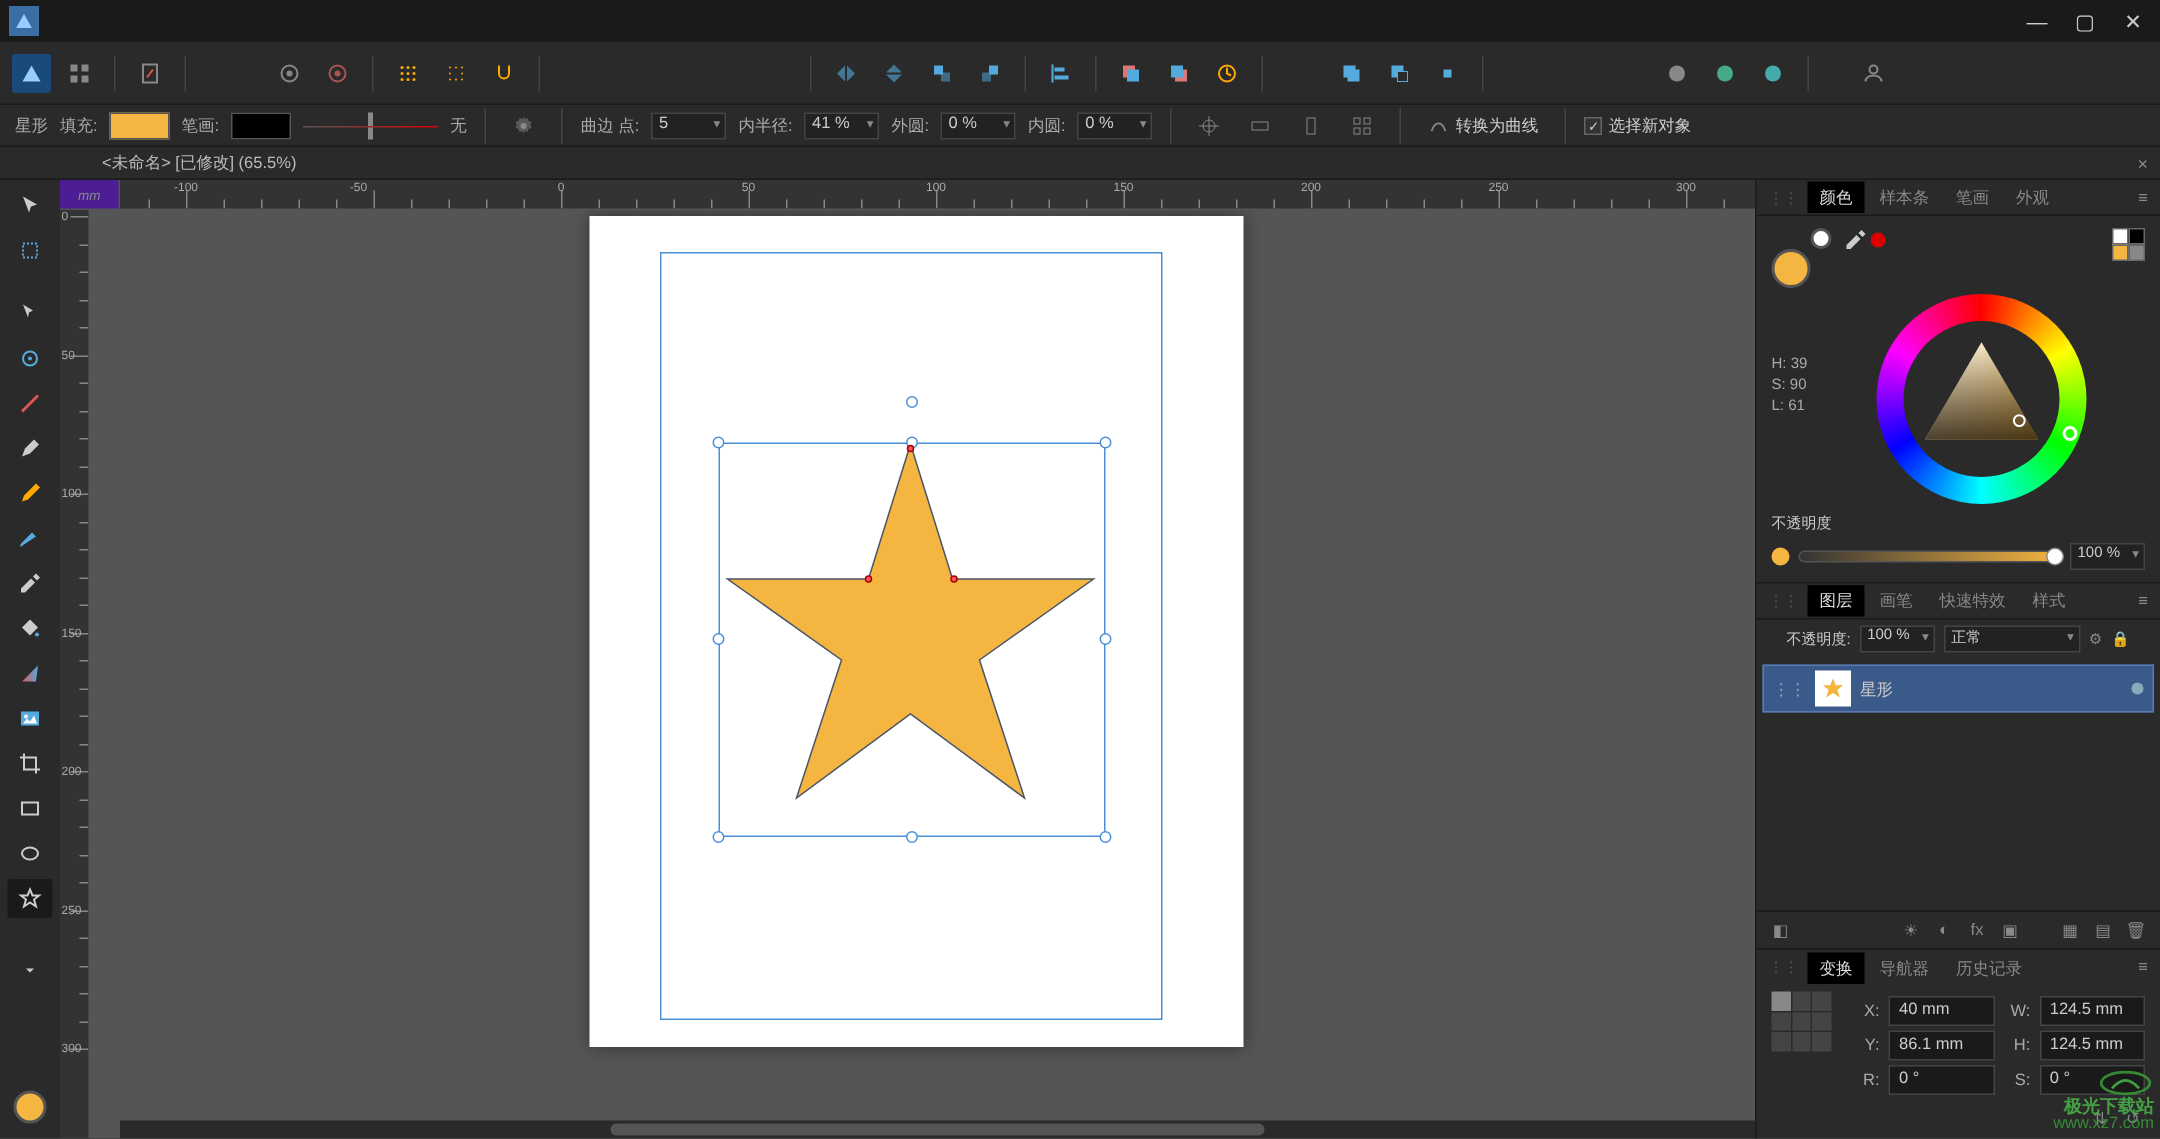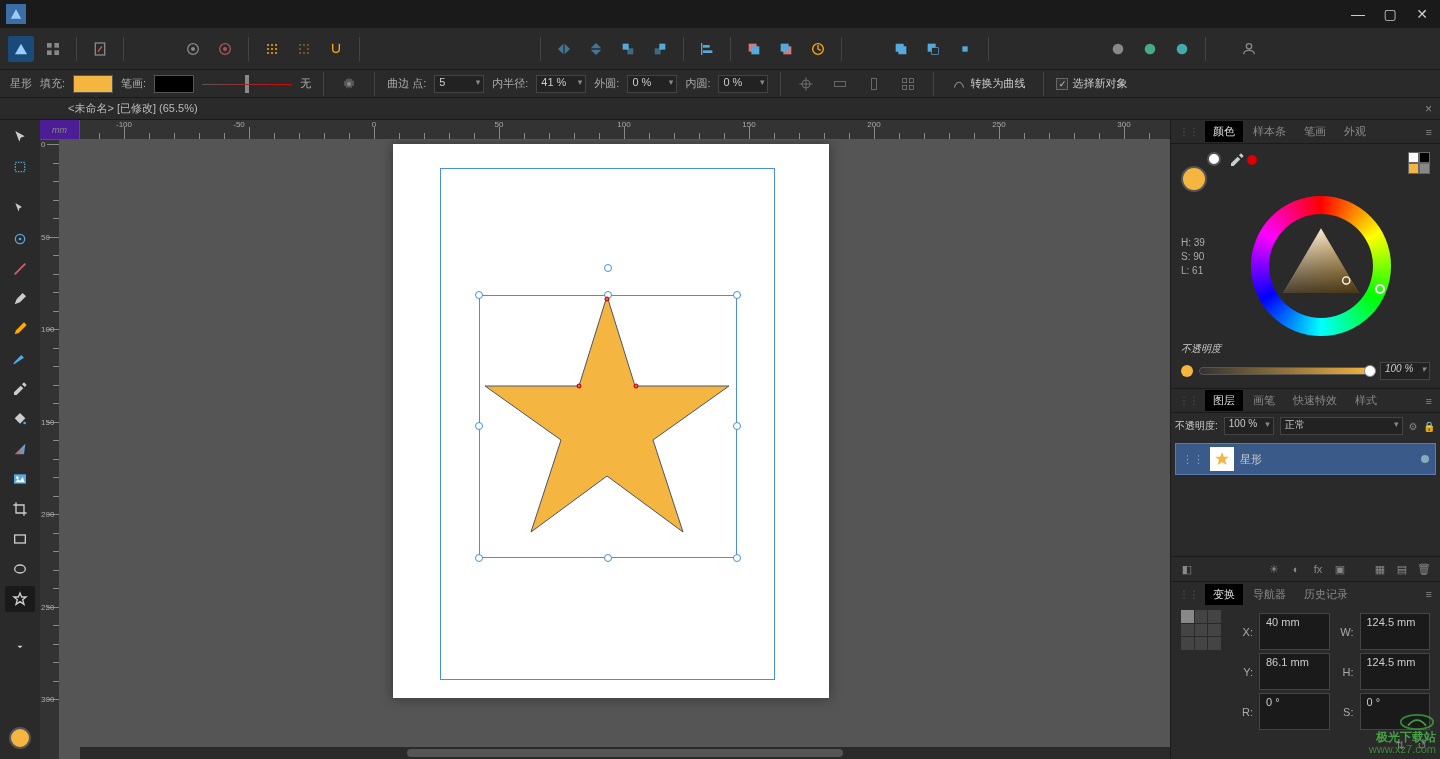--- a/index.html
+++ b/index.html
@@ -69,35 +69,35 @@
 .picker-tool { display:flex; gap:2px; align-items:center;}
 .small-swatches { display:flex; flex-wrap:wrap; width:22px;}
 .small-sw { width:11px; height:11px; border:1px solid #666;}
 .wheel-wrap { display:flex; gap:8px; margin-top:4px;}
 .hsl-readout { font-size:10px; color:#aaa; line-height:14px; padding-top:40px;}
 .hex-readout { font-size:10px; color:#aaa; text-align:right; padding-top:70px;}
 .wheel { width:140px; height:140px; position:relative; margin:0 auto;}
 .color-ring { width:140px; height:140px; border-radius:50%; background:conic-gradient(red,yellow,lime,cyan,blue,magenta,red); position:relative;}
 .color-ring::after { content:''; position:absolute; inset:18px; border-radius:50%; background:#2a2a2a;}
 .tri { position:absolute; left:50%; top:50%; transform:translate(-50%,-50%);}
-.opacity-row { display:flex; align-items:center; gap:6px; margin-top:6px; font-size:10px;font-style:italic;}
+.opacity-row { display:flex; align-items:center; gap:6px; margin-top:6px; font-size:10px;}
 .slider-track { flex:1; height:8px; background:linear-gradient(to right,#333,#f5b541); border-radius:4px; position:relative; border:1px solid #555;}
 .slider-thumb { position:absolute; width:12px; height:12px; background:#fff; border:1px solid #888; border-radius:50%; top:-3px; transform:translateX(-50%);}
 .layers-panel { flex:1; display:flex; flex-direction:column; border-top:1px solid #1a1a1a;}
-.layers-opts { display:flex; align-items:center; padding:4px 4px; gap:6px; font-size:10px;}
+.layers-opts { display:flex; align-items:center; padding:4px 20px; gap:6px; font-size:10px;}
 .layer-list { flex:1; padding:4px;}
 .layer-item { display:flex; align-items:center; height:32px; background:#3a5a8a; border:1px solid #5a7ab0; padding:0 6px; gap:6px;}
 .layer-thumb { width:24px; height:24px; background:#fff; display:flex; align-items:center; justify-content:center;}
 .layer-thumb svg { width:18px; height:18px;}
 .layer-footer { display:flex; padding:4px 8px; gap:6px; border-top:1px solid #1a1a1a;}
 .footer-ico { width:16px; height:16px; color:#888; display:flex; align-items:center; justify-content:center;}
 .transform-panel { border-top:1px solid #1a1a1a; padding:6px 10px; font-size:11px;}
 .trans-row { display:flex; gap:6px; margin:3px 0; align-items:center;}
 .trans-label { width:18px; color:#aaa; text-align:right;}
-.trans-input { flex:1; background:#1a1a1a; border:1px solid #444; color:#ccc; padding:2px 6px; height:37px;}
+.trans-input { flex:1; background:#1a1a1a; border:1px solid #444; color:#ccc; padding:2px 6px; height:20px;}
 .anchor-grid { width:40px; height:40px; display:grid; grid-template:repeat(3,1fr)/repeat(3,1fr); gap:1px; margin-right:6px;}
 .anchor-cell { background:#444; }
 .anchor-cell.sel { background:#888;}
 .color-chip { width:22px; height:22px; border-radius:50%; background:#f5b541; border:2px solid #555; margin-top:auto; margin-bottom:10px;}
 .watermark { position:absolute; right:4px; bottom:4px; font-size:11px; color:#3a9d3a; opacity:.85; pointer-events:none; display:flex; flex-direction:column; align-items:flex-end; line-height:12px;}
 .watermark .wm-logo { width:38px; height:18px;}
 .watermark .wm-txt1 { font-size:12px; color:#4ab54a; font-weight:bold;}
 .watermark .wm-txt2 { font-size:11px; color:#3a9d3a;}
 .tab-close { color:#888; font-size:12px; margin-left:auto; position:absolute; right:8px;}
 </style>

